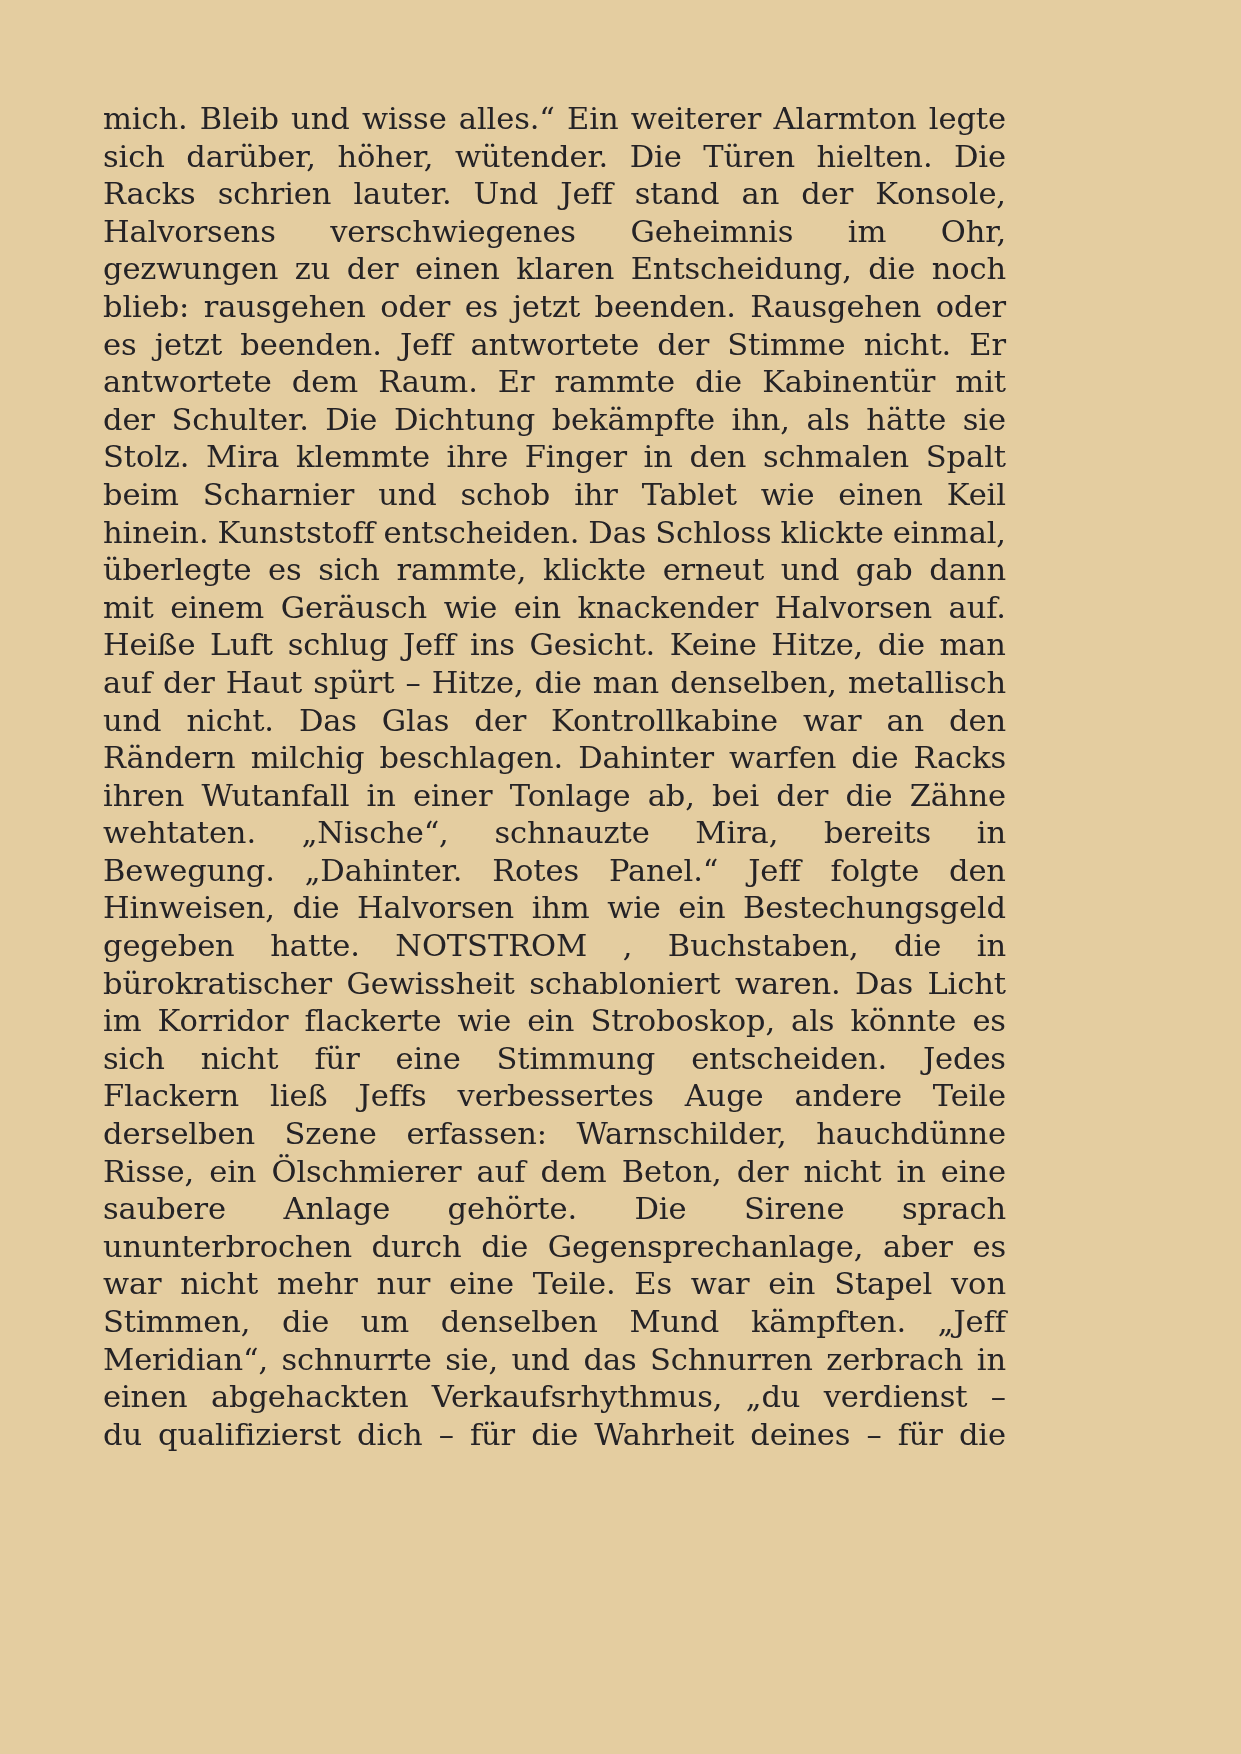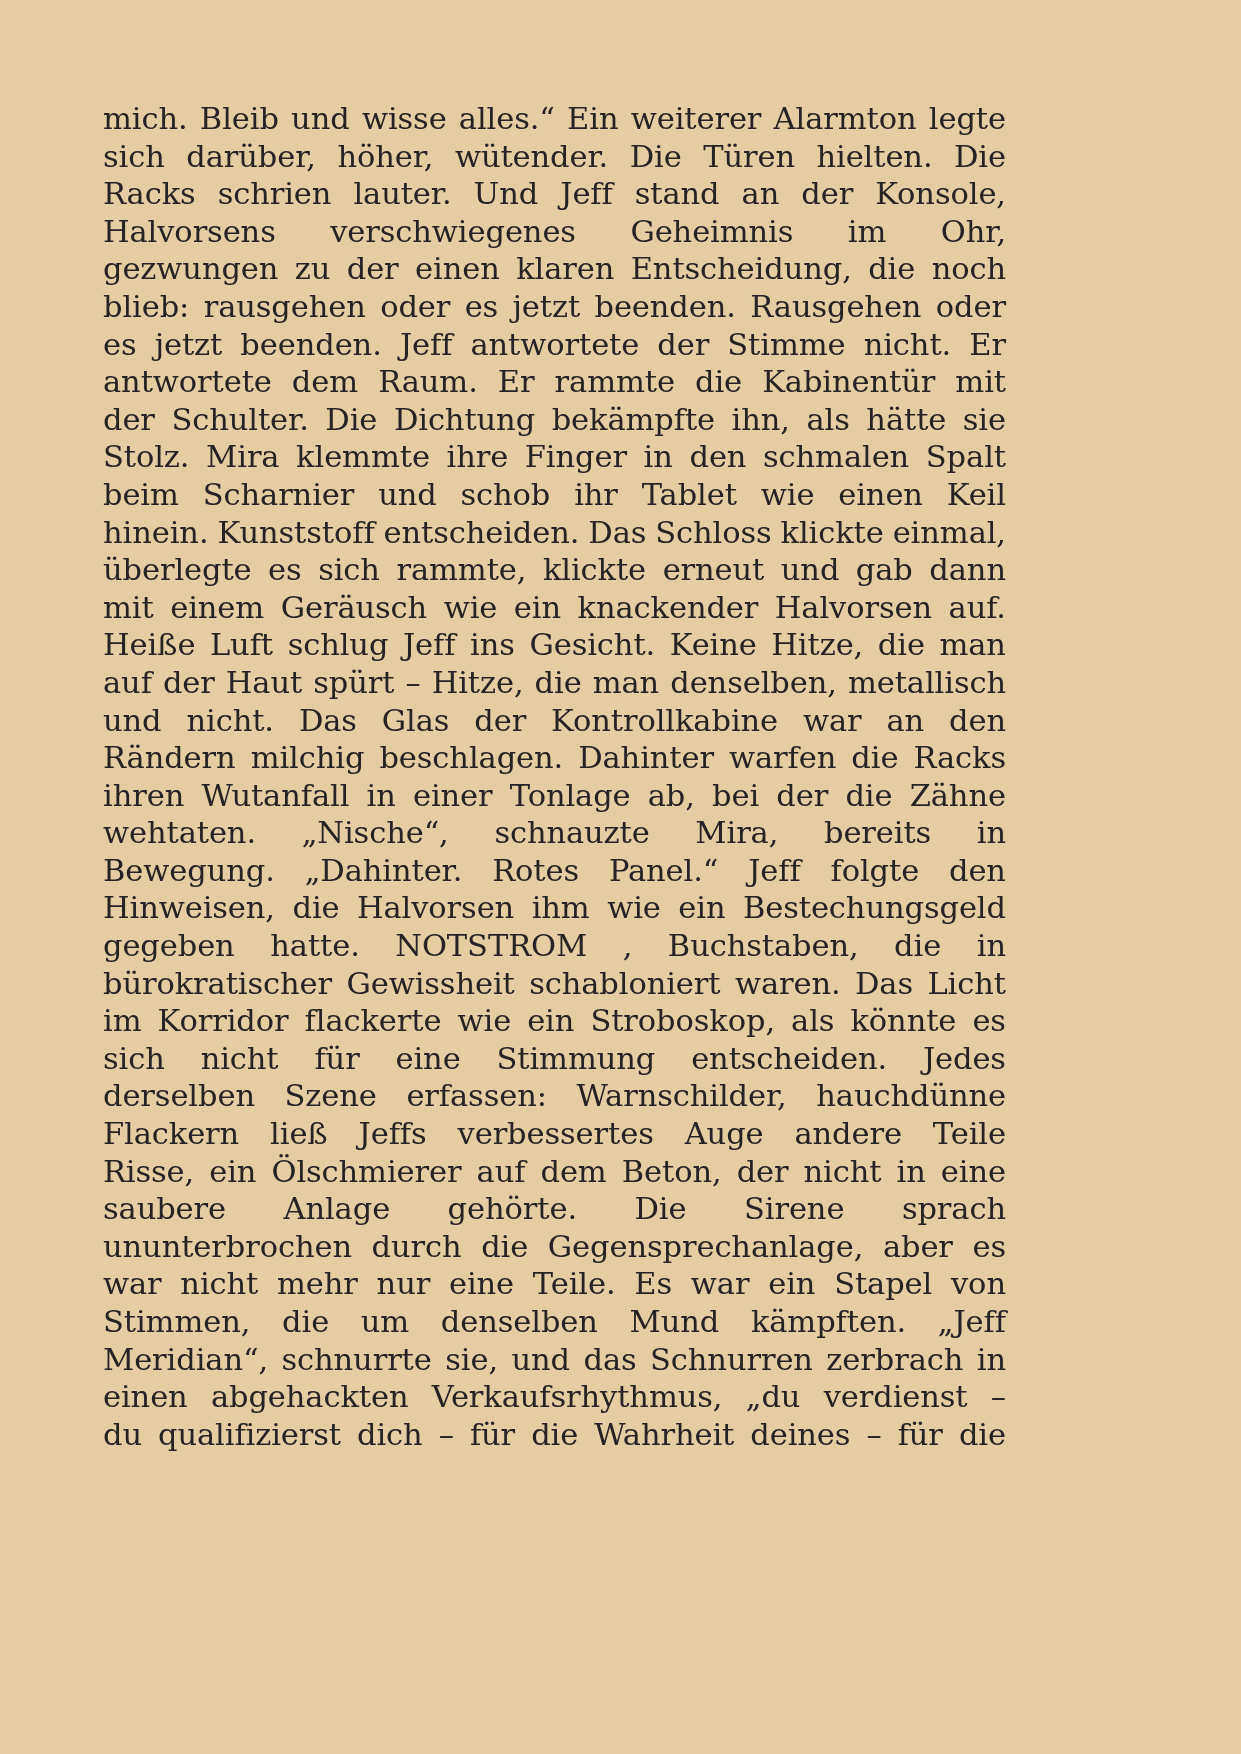--- a/index.html
+++ b/index.html
@@ -74,22 +74,22 @@
       <div class="para-line justify"><span class="w">und</span><span class="w">nicht.</span><span class="w">Das</span><span class="w">Glas</span><span class="w">der</span><span class="w">Kontrollkabine</span><span class="w">war</span><span class="w">an</span><span class="w">den</span></div>
       <div class="para-line justify"><span class="w">Rändern</span><span class="w">milchig</span><span class="w">beschlagen.</span><span class="w">Dahinter</span><span class="w">warfen</span><span class="w">die</span><span class="w">Racks</span></div>
       <div class="para-line justify"><span class="w">ihren</span><span class="w">Wutanfall</span><span class="w">in</span><span class="w">einer</span><span class="w">Tonlage</span><span class="w">ab,</span><span class="w">bei</span><span class="w">der</span><span class="w">die</span><span class="w">Zähne</span></div>
       <div class="para-line justify"><span class="w">wehtaten.</span><span class="w">„Nische“,</span><span class="w">schnauzte</span><span class="w">Mira,</span><span class="w">bereits</span><span class="w">in</span></div>
       <div class="para-line justify"><span class="w">Bewegung.</span><span class="w">„Dahinter.</span><span class="w">Rotes</span><span class="w">Panel.“</span><span class="w">Jeff</span><span class="w">folgte</span><span class="w">den</span></div>
       <div class="para-line justify"><span class="w">Hinweisen,</span><span class="w">die</span><span class="w">Halvorsen</span><span class="w">ihm</span><span class="w">wie</span><span class="w">ein</span><span class="w">Bestechungsgeld</span></div>
       <div class="para-line justify"><span class="w">gegeben</span><span class="w">hatte.</span><span class="w">NOTSTROM</span><span class="w">,</span><span class="w">Buchstaben,</span><span class="w">die</span><span class="w">in</span></div>
       <div class="para-line justify"><span class="w">bürokratischer</span><span class="w">Gewissheit</span><span class="w">schabloniert</span><span class="w">waren.</span><span class="w">Das</span><span class="w">Licht</span></div>
       <div class="para-line justify"><span class="w">im</span><span class="w">Korridor</span><span class="w">flackerte</span><span class="w">wie</span><span class="w">ein</span><span class="w">Stroboskop,</span><span class="w">als</span><span class="w">könnte</span><span class="w">es</span></div>
       <div class="para-line justify"><span class="w">sich</span><span class="w">nicht</span><span class="w">für</span><span class="w">eine</span><span class="w">Stimmung</span><span class="w">entscheiden.</span><span class="w">Jedes</span></div>
+      <div class="para-line justify"><span class="w">Flackern</span><span class="w">ließ</span><span class="w">Jeffs</span><span class="w">verbessertes</span><span class="w">Auge</span><span class="w">andere</span><span class="w">Teile</span></div>
       <div class="para-line justify"><span class="w">derselben</span><span class="w">Szene</span><span class="w">erfassen:</span><span class="w">Warnschilder,</span><span class="w">hauchdünne</span></div>
-      <div class="para-line justify"><span class="w">Flackern</span><span class="w">ließ</span><span class="w">Jeffs</span><span class="w">verbessertes</span><span class="w">Auge</span><span class="w">andere</span><span class="w">Teile</span></div>
       <div class="para-line justify"><span class="w">Risse,</span><span class="w">ein</span><span class="w">Ölschmierer</span><span class="w">auf</span><span class="w">dem</span><span class="w">Beton,</span><span class="w">der</span><span class="w">nicht</span><span class="w">in</span><span class="w">eine</span></div>
       <div class="para-line justify"><span class="w">saubere</span><span class="w">Anlage</span><span class="w">gehörte.</span><span class="w">Die</span><span class="w">Sirene</span><span class="w">sprach</span></div>
       <div class="para-line justify"><span class="w">ununterbrochen</span><span class="w">durch</span><span class="w">die</span><span class="w">Gegensprechanlage,</span><span class="w">aber</span><span class="w">es</span></div>
       <div class="para-line justify"><span class="w">war</span><span class="w">nicht</span><span class="w">mehr</span><span class="w">nur</span><span class="w">eine</span><span class="w">Teile.</span><span class="w">Es</span><span class="w">war</span><span class="w">ein</span><span class="w">Stapel</span><span class="w">von</span></div>
       <div class="para-line justify"><span class="w">Stimmen,</span><span class="w">die</span><span class="w">um</span><span class="w">denselben</span><span class="w">Mund</span><span class="w">kämpften.</span><span class="w">„Jeff</span></div>
       <div class="para-line justify"><span class="w">Meridian“,</span><span class="w">schnurrte</span><span class="w">sie,</span><span class="w">und</span><span class="w">das</span><span class="w">Schnurren</span><span class="w">zerbrach</span><span class="w">in</span></div>
       <div class="para-line justify"><span class="w">einen</span><span class="w">abgehackten</span><span class="w">Verkaufsrhythmus,</span><span class="w">„du</span><span class="w">verdienst</span><span class="w">–</span></div>
       <div class="para-line justify"><span class="w">du</span><span class="w">qualifizierst</span><span class="w">dich</span><span class="w">–</span><span class="w">für</span><span class="w">die</span><span class="w">Wahrheit</span><span class="w">deines</span><span class="w">–</span><span class="w">für</span><span class="w">die</span></div>
     </div>
 </div>

